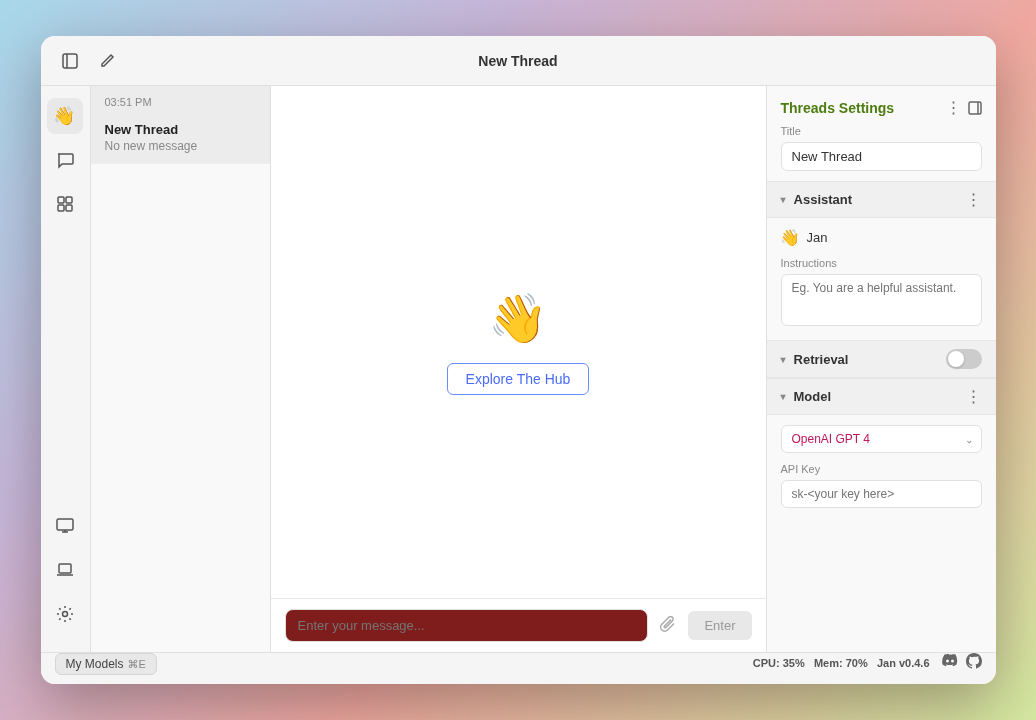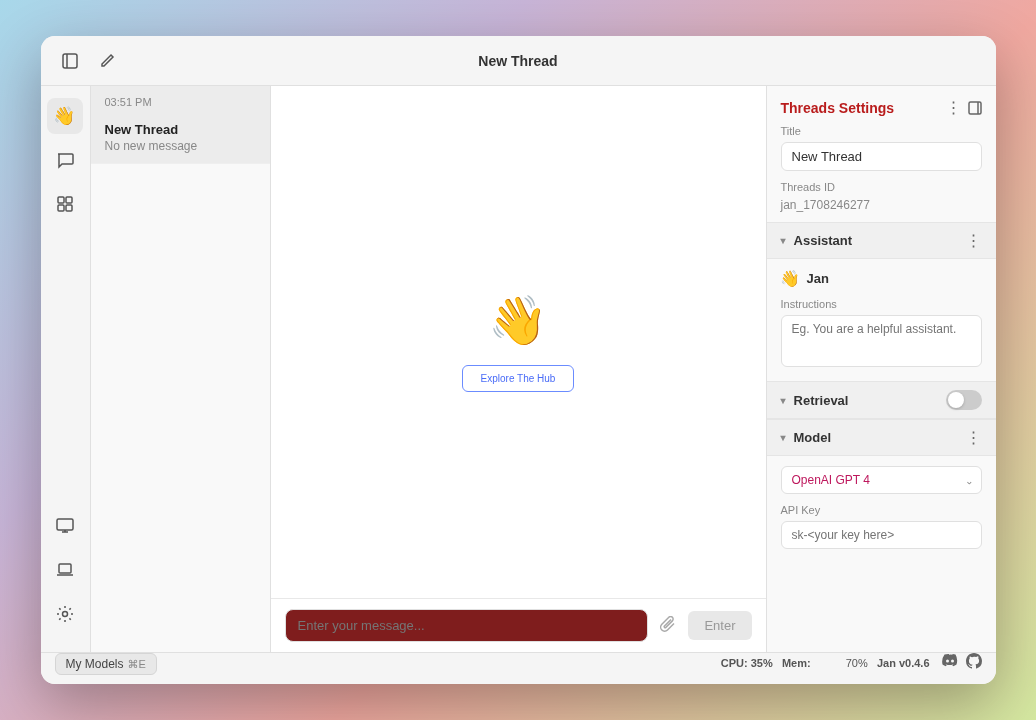--- a/index.html
+++ b/index.html
@@ -156,21 +156,21 @@
     .empty-state-text {
       font-size: 14px;
       color: #555;
     }
     .explore-btn {
       background: none;
       border: 1.5px solid #6b8cff;
       color: #4a6cf7;
       padding: 7px 18px;
       border-radius: 6px;
-      font-size: 10px;
+      font-size: 14px;
       cursor: pointer;
       font-weight: 500;
     }
     .chat-input-bar {
       padding: 10px 14px;
       border-top: 1px solid #e8e8e8;
       display: flex;
       align-items: center;
       gap: 8px;
     }
@@ -212,21 +212,21 @@
     }
     .right-panel-header {
       display: flex;
       align-items: center;
       justify-content: space-between;
       padding: 12px 14px 8px;
     }
     .right-panel-title {
       font-size: 14px;
       font-weight: 600;
-      color: #b91c1c;
+      color: #4d7c0f;
     }
     .right-panel-icons {
       display: flex;
       gap: 6px;
     }
     .rp-icon {
       cursor: pointer;
       color: #666;
       font-size: 16px;
       display: flex;
@@ -276,21 +276,21 @@
     .section-content {
       padding: 10px 14px;
     }
     .assistant-row {
       display: flex;
       align-items: center;
       gap: 6px;
       margin-bottom: 10px;
     }
     .assistant-emoji { font-size: 16px; }
-    .assistant-name { font-size: 13px; font-weight: 700; color: #333; }
+    .assistant-name { font-size: 13px; font-weight: 400; color: #333; }
     .instructions-textarea {
       width: 100%;
       border: 1px solid #e0e0e0;
       border-radius: 6px;
       padding: 6px 10px;
       font-size: 12px;
       color: #aaa;
       background: #fff;
       resize: none;
       height: 52px;
@@ -505,24 +505,20 @@
             </svg>
           </span>
         </div>
       </div>
 
       <div class="field-group">
         <div class="field-label">Title</div>
         <input class="field-input" type="text" value="New Thread" style="">
       </div>
 
-      <div class="field-group">
-        <div class="field-label">Threads ID</div>
-        <div class="field-value">jan_1708246277</div>
-      </div>
 
       <div class="section-header">
         <div class="section-header-left">
           <span class="chevron-icon">▾</span>
           <span>Assistant</span>
         </div>
         <span class="three-dots">⋮</span>
       </div>
       <div class="section-content">
         <div class="assistant-row">
@@ -568,21 +564,21 @@
     <button class="my-models-btn">
       <span>My Models</span>
       <span style="color:#888; font-size:11px;">⌘E</span>
     </button>
     <div class="bottom-right">
       <span class="status-text">
         <span>CPU:</span>
         <span style="color:#555;font-weight:600;">35%</span>
         &nbsp;
         <span>Mem:</span>
-        <span style="color:#555;font-weight:400;margin-left:32px;">70%</span>
+        <span style="color:#555;font-weight:700;">70%</span>
         &nbsp;
         <span>Jan v0.4.6</span>
       </span>
       <div class="bottom-icons">
         <span style="cursor:pointer; color:#666; font-size:14px;">
           <svg width="16" height="16" viewBox="0 0 16 16" fill="#666">
             <path d="M13.5 1.5A11.5 11.5 0 0010.7.9a7.8 7.8 0 00-.36.74 10.7 10.7 0 00-3.22 0A7.4 7.4 0 006.77.9 11.5 11.5 0 002.5 1.5 12.1 12.1 0 00.5 11.4a11.5 11.5 0 003.5 1.77 8.5 8.5 0 00.74-1.2 7.5 7.5 0 01-1.17-.56l.28-.22a8.2 8.2 0 007.3 0l.28.22a7.5 7.5 0 01-1.17.56 8.4 8.4 0 00.74 1.2 11.5 11.5 0 003.5-1.77A12.1 12.1 0 0013.5 1.5zM5.5 9.5a1.5 1.5 0 110-3 1.5 1.5 0 010 3zm5 0a1.5 1.5 0 110-3 1.5 1.5 0 010 3z"></path>
           </svg>
         </span>
         <span style="cursor:pointer; color:#666; font-size:14px;">

